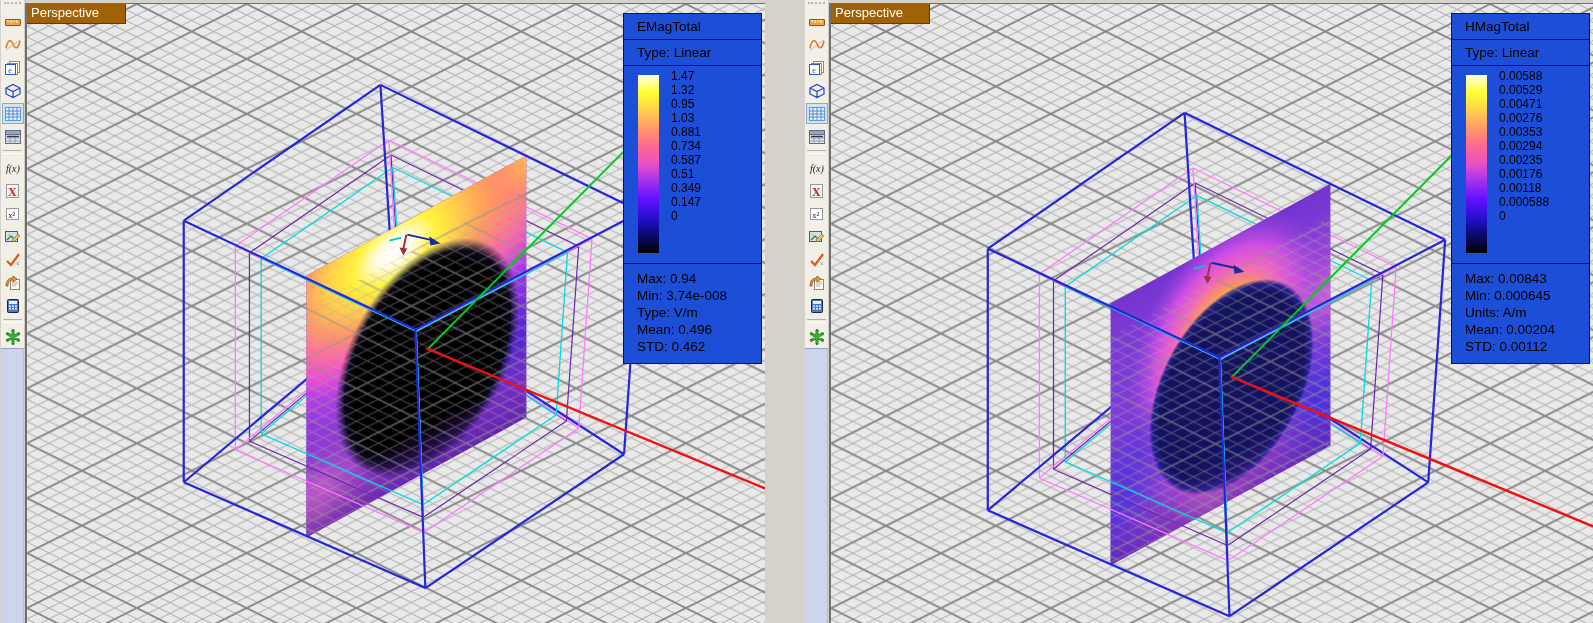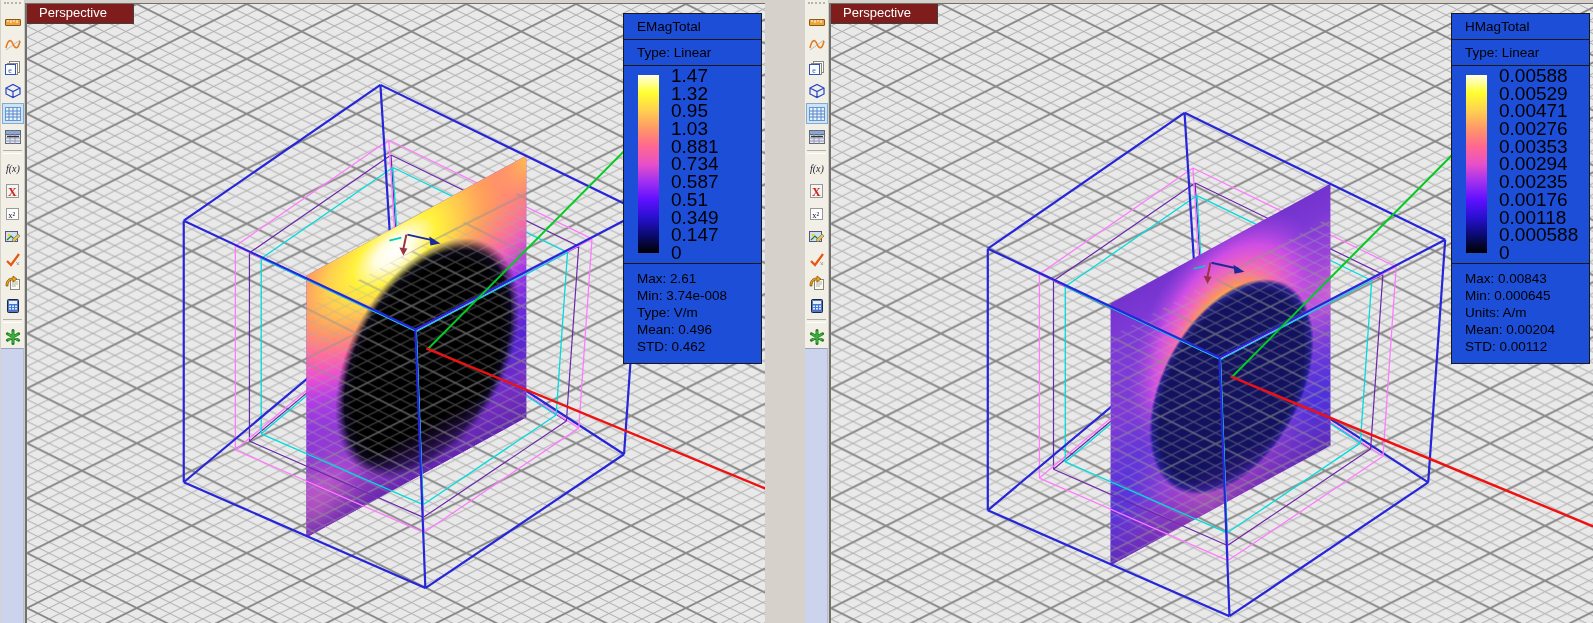--- a/index.html
+++ b/index.html
@@ -18,31 +18,31 @@
   .tb-sep{height:2px;margin:3px 2px;border-top:1px solid #b5b2a4;border-bottom:1px solid #ffffff}
   .tb-rest{position:absolute;left:0;top:348px;width:22px;bottom:0;background:#ccd3ec;
            border-top:1px solid #9aa2c0;border-right:1px solid #b8bed6}
   
   .viewport{position:absolute;top:3px;bottom:0;right:0;background:#e9e9e9;
             border-left:2px solid #707070;border-top:1px solid #707070;overflow:hidden}
   #pane0 .viewport{left:25px}
   #pane1 .viewport{left:25px}
   .scene{position:absolute;left:0;top:0;right:0;bottom:0}
   .scene svg{display:block}
-  .vplabel{position:absolute;left:0;top:0;background:#7f1d1d;color:#ffffff;font-size:13px;
-           padding:1px 26px 3px 12px;border-right:1px solid #404040;border-bottom:1px solid #404040}
+  .vplabel{position:absolute;left:0;top:0;background:#a16207;color:#ffffff;font-size:13px;
+           padding:1px 26px 3px 4px;border-right:1px solid #404040;border-bottom:1px solid #404040}
   
   .legend{position:absolute;top:9px;right:3px;width:137px;background:#1d4ed8;
           border:1px solid #181818;color:#000}
   .lg-title,.lg-type{height:25px;line-height:25px;padding-left:13px;font-size:13.5px;
           border-bottom:1px solid #181818;white-space:nowrap}
   .lg-bar-wrap{position:relative;height:197px;border-bottom:1px solid #181818}
   .lg-bar{position:absolute;left:14px;top:9px;width:21px;height:178px}
   .lg-ticks{position:absolute;left:47px;top:3px;height:191px;display:flex;flex-direction:column;
-            justify-content:space-between;font-size:19px}
+            justify-content:flex-start;font-size:12px}
   .lg-tick{line-height:14px}
   .lg-stats{padding:6px 4px 8px 13px;font-size:13.5px;line-height:17px}
   .lg-stat{white-space:nowrap}
 </style>
 </head>
 <body>
 
 <section class="pane" id="pane0">
   <div class="toolbar">
     <div class="grip"></div>
@@ -238,21 +238,21 @@
             <div class="lg-tick">0.881</div>
             <div class="lg-tick">0.734</div>
             <div class="lg-tick">0.587</div>
             <div class="lg-tick">0.51</div>
             <div class="lg-tick">0.349</div>
             <div class="lg-tick">0.147</div>
             <div class="lg-tick">0</div>
           </div>
       </div>
       <div class="lg-stats">
-          <div class="lg-stat">Max: 2.61</div>
+          <div class="lg-stat">Max: 0.94</div>
           <div class="lg-stat">Min: 3.74e-008</div>
           <div class="lg-stat">Type: V/m</div>
           <div class="lg-stat">Mean: 0.496</div>
           <div class="lg-stat">STD: 0.462</div>
         </div>
     </div>
   </div>
 </section>
 
 <div class="gap"></div>

